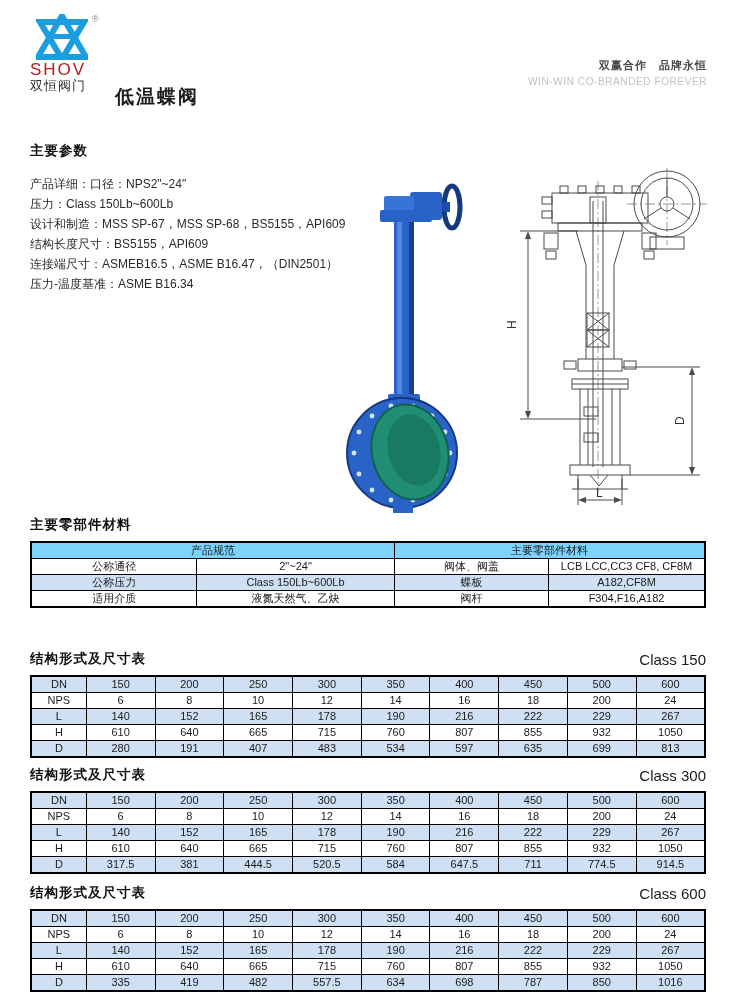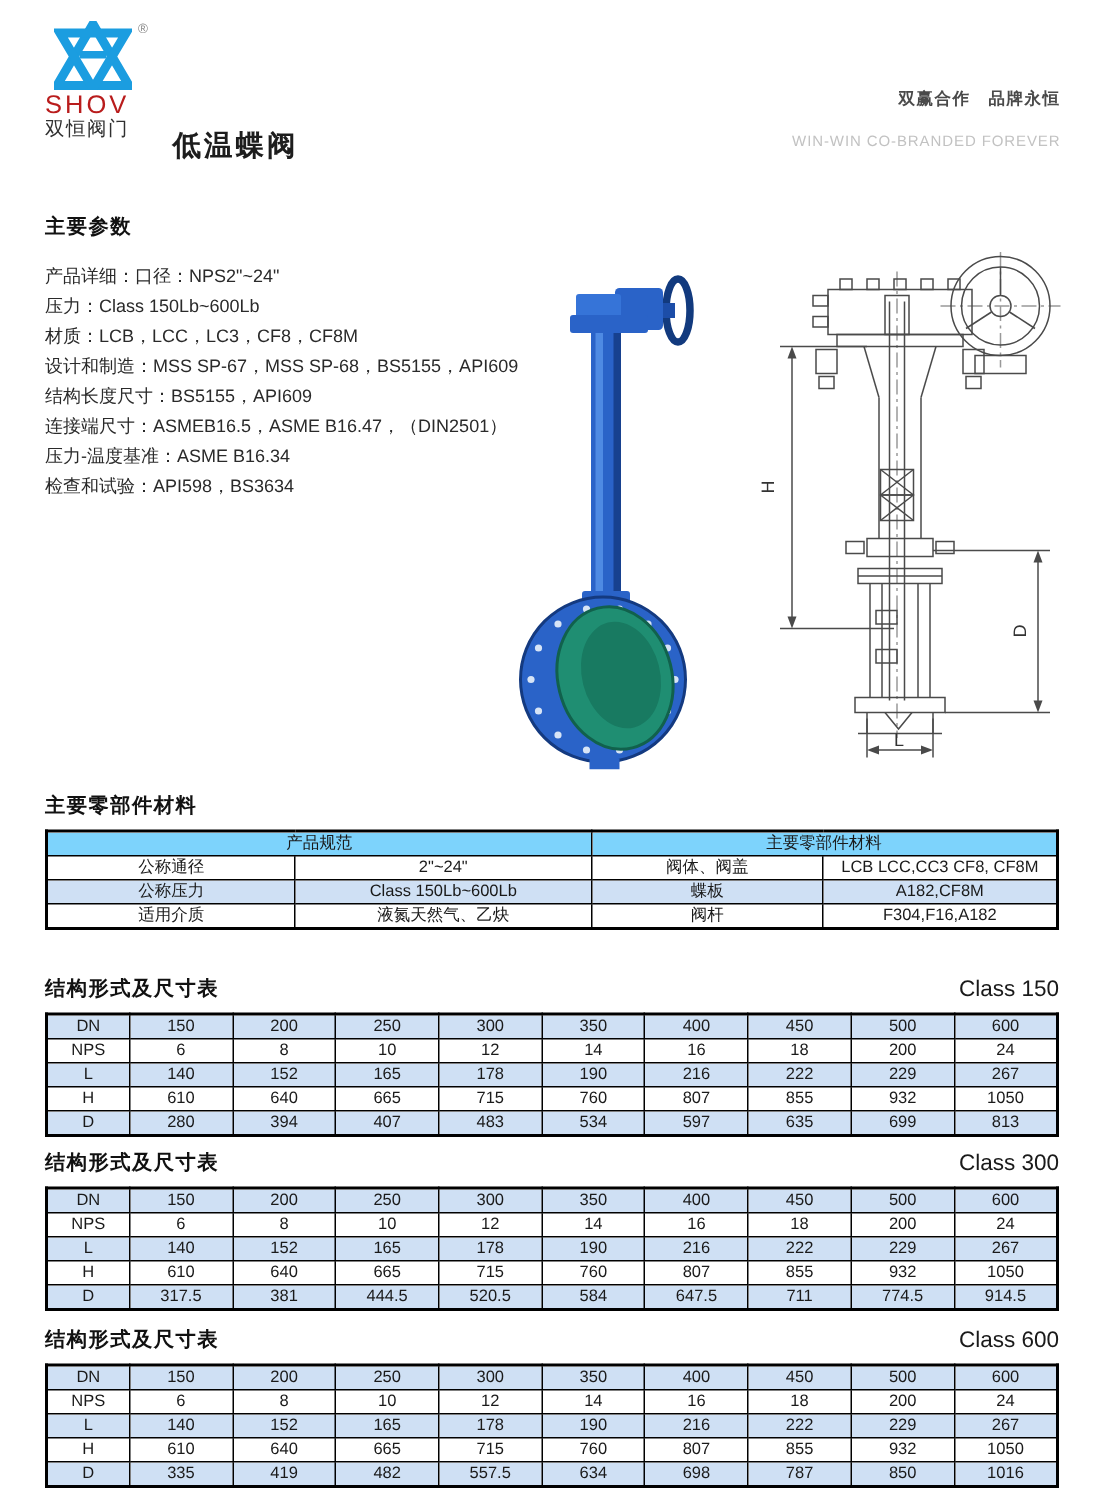--- a/index.html
+++ b/index.html
@@ -8,34 +8,34 @@
 
   
   .logo-block { position:absolute; left:30px; top:14px; width:90px; text-align:left; }
   .logo-star { display:block; margin-left:6px; }
   .logo-reg { position:absolute; left:62px; top:0; font-size:9px; color:#8a8a8a; }
   .logo-brand { font-size:17px; font-weight:normal; letter-spacing:2px; color:#b91c1c; line-height:17px; margin-top:1px; }
   .logo-company { font-size:13px; font-weight:normal; color:#303030; line-height:15px; letter-spacing:1px; }
   .page-title { position:absolute; left:115px; top:64px; font-size:19px; font-weight:bold; color:#1d1d1d; letter-spacing:2px;margin-top:20px; }
   .slogan { position:absolute; right:28px; top:58px; text-align:right; }
   .slogan-cn { font-size:11px; font-weight:bold; color:#4a4a4a; letter-spacing:1px; }
-  .slogan-en { font-size:10px; color:#c2c2c2; letter-spacing:0.6px; margin-top:16px;text-align:center; }
+  .slogan-en { font-size:10px; color:#c2c2c2; letter-spacing:0.6px; margin-top:3px;text-align:center; }
 
   
   .params-heading { position:absolute; left:30px; top:142px; font-size:13.5px; font-weight:bold; color:#111; letter-spacing:1px; }
   .params-list { position:absolute; left:30px; top:174px; font-size:12px; color:#2a2a2a; line-height:20px; }
 
   
   .fig-photo { position:absolute; left:338px; top:180px; }
   .fig-drawing { position:absolute; left:500px; top:167px; }
   .dim-text { font-size:12px; fill:#333; font-family:"Liberation Sans", sans-serif; }
 
   
   .section { position:absolute; left:30px; width:676px; }
-  .sec-materials { top:528px; }
+  .sec-materials { top:516px; }
   .sec-dim0 { top:650px; }
   .sec-dim1 { top:766px; }
   .sec-dim2 { top:884px; }
   .sec-heading { font-size:13.5px; font-weight:bold; color:#111; letter-spacing:1px; }
   .sec-heading-row { display:flex; justify-content:space-between; align-items:flex-end; }
   .class-label { font-size:15px; color:#1a1a1a; }
 
   table { width:100%; border-collapse:collapse; table-layout:fixed; margin-top:7px;
           font-size:11px; color:#1a1a1a; }
   table, .otab { border:2px solid #000; }
@@ -66,26 +66,24 @@
 
   <div class="slogan">
     <div class="slogan-cn">双赢合作　品牌永恒</div>
     <div class="slogan-en">WIN-WIN CO-BRANDED FOREVER</div>
   </div>
 
   <div class="params-heading">主要参数</div>
   <div class="params-list">
       <div>产品详细：口径：NPS2"~24"</div>
       <div>压力：Class 150Lb~600Lb</div>
-      <div>材质：LCB，LCC，LC3，CF8，CF8M</div>
       <div>设计和制造：MSS SP-67，MSS SP-68，BS5155，API609</div>
       <div>结构长度尺寸：BS5155，API609</div>
       <div>连接端尺寸：ASMEB16.5，ASME B16.47，（DIN2501）</div>
       <div>压力-温度基准：ASME B16.34</div>
-      <div>检查和试验：API598，BS3634</div>
     </div>
 
   <svg class="fig-photo" width="135" height="333" viewBox="0 0 135 333">
     <ellipse cx="114" cy="27" rx="8" ry="21" fill="none" stroke="#123a7e" stroke-width="5"></ellipse>
     <rect x="100" y="22" width="12" height="10" fill="#1c4da8"></rect>
     <rect x="72" y="12" width="32" height="28" rx="3" fill="#2a63c8"></rect>
     <rect x="46" y="16" width="30" height="20" rx="2" fill="#3674d8"></rect>
     <rect x="42" y="30" width="52" height="12" rx="2" fill="#2a63c8"></rect>
     <rect x="56" y="42" width="20" height="176" fill="#2a63c8"></rect>
     <rect x="59" y="42" width="5" height="176" fill="#5590e8" opacity="0.85"></rect>
@@ -285,21 +283,21 @@
             <td>715</td>
             <td>760</td>
             <td>807</td>
             <td>855</td>
             <td>932</td>
             <td>1050</td>
           </tr>
           <tr>
             <td style="width: 8.2%;">D</td>
             <td>280</td>
-            <td>394</td>
+            <td>191</td>
             <td>407</td>
             <td>483</td>
             <td>534</td>
             <td>597</td>
             <td>635</td>
             <td>699</td>
             <td>813</td>
           </tr>
         </tbody>
     </table>

